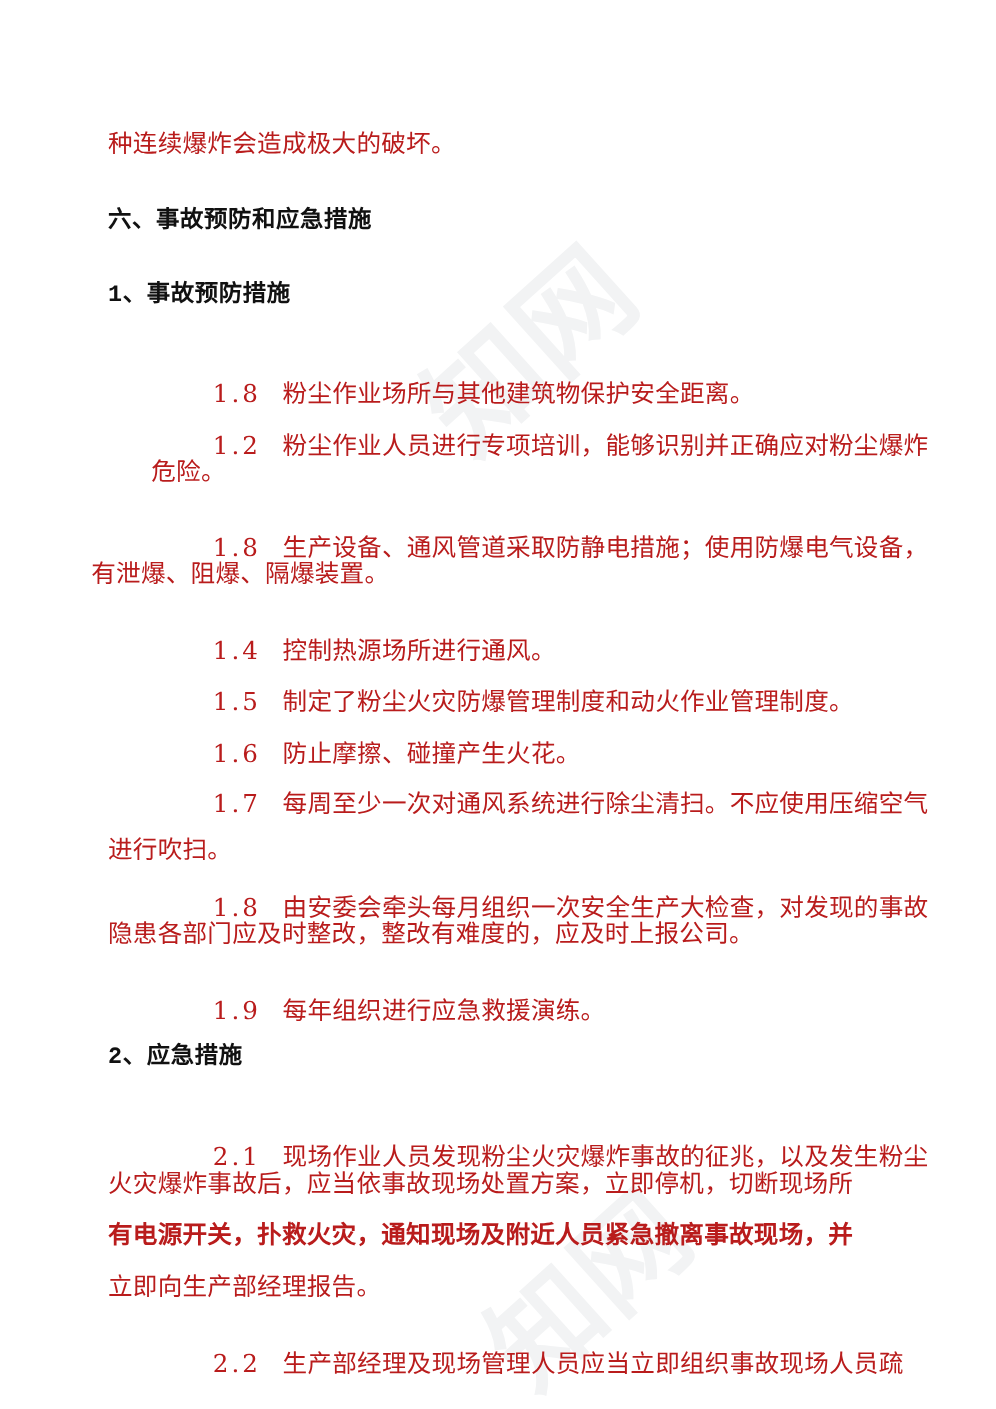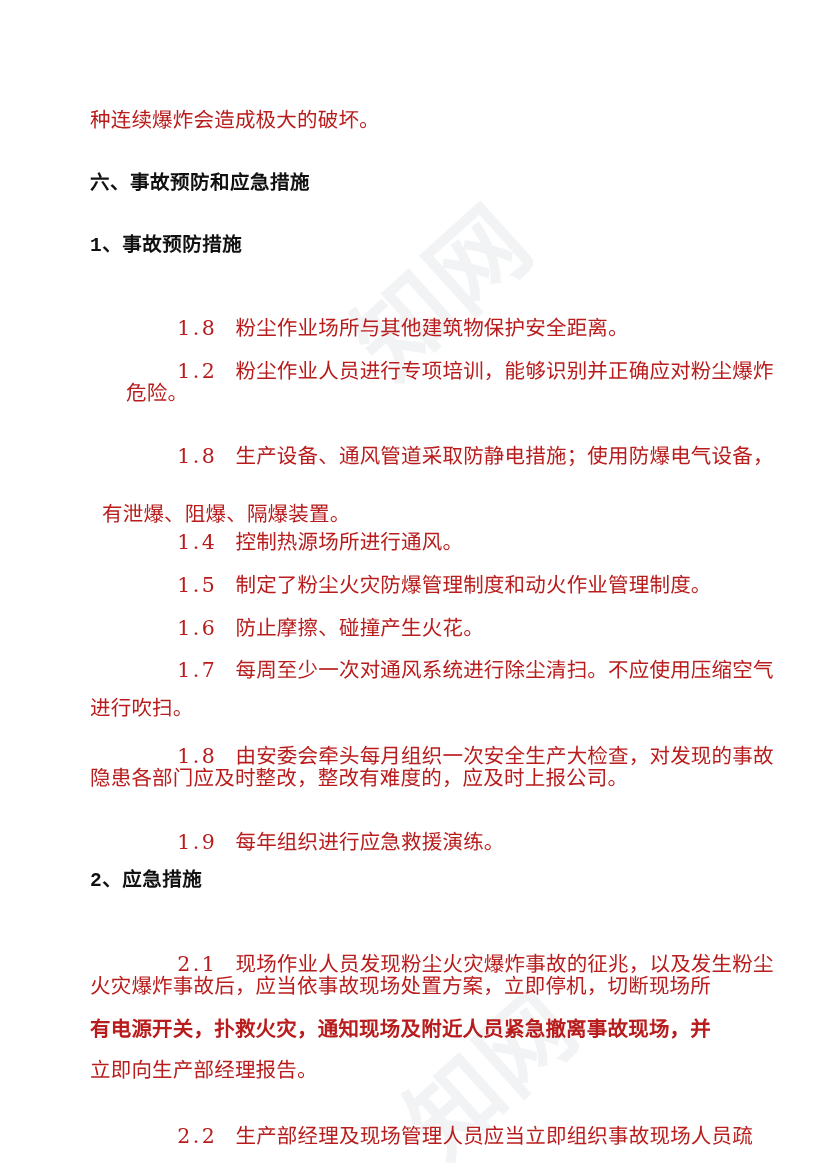--- a/index.html
+++ b/index.html
@@ -112,21 +112,21 @@
     </div>
 
     <div class="line body-text" style="left:137px; top:340px;">
       <span class="num">1.2  </span><span>粉尘作业人员进行专项培训，能够识别并正确应对粉尘爆炸</span>
     </div>
     <div class="line body-text" style="left:90px; top:383px;margin-left:36px;">危险。</div>
 
     <div class="line body-text" style="left:137px; top:425px;">
       <span class="num">1.8  </span><span>生产设备、通风管道采取防静电措施；使用防爆电气设备，</span>
     </div>
-    <div class="line body-text" style="left:102px; top:468px;margin-top:36px;">有泄爆、阻爆、隔爆装置。</div>
+    <div class="line body-text" style="left:76px; top:468px;">有泄爆、阻爆、隔爆装置。</div>
 
     <div class="line body-text" style="left:137px; top:511px;">
       <span class="num">1.4  </span><span>控制热源场所进行通风。</span>
     </div>
 
     <div class="line body-text" style="left:137px; top:554px;">
       <span class="num">1.5  </span><span>制定了粉尘火灾防爆管理制度和动火作业管理制度。</span>
     </div>
 
     <div class="line body-text" style="left:137px; top:597px;">
@@ -147,20 +147,20 @@
       <span class="num">1.9  </span><span>每年组织进行应急救援演练。</span>
     </div>
 
     <div class="line heading" style="left:90px; top:872px;">2、应急措施</div>
 
     <div class="line body-text" style="left:137px; top:933px;">
       <span class="num">2.1  </span><span>现场作业人员发现粉尘火灾爆炸事故的征兆，以及发生粉尘</span>
     </div>
     <div class="line body-text" style="left:90px; top:976px;">火灾爆炸事故后，应当依事故现场处置方案，立即停机，切断现场所</div>
     <div class="line body-text" style="left:90px; top:1019px;font-weight:bold;">有电源开关，扑救火灾，通知现场及附近人员紧急撤离事故现场，并</div>
-    <div class="line body-text" style="left:90px; top:1062px;font-family:Liberation Mono, monospace;">立即向生产部经理报告。</div>
+    <div class="line body-text" style="left:90px; top:1062px;">立即向生产部经理报告。</div>
 
     <div class="line body-text" style="left:137px; top:1105px;">
       <span class="num">2.2  </span><span>生产部经理及现场管理人员应当立即组织事故现场人员疏</span>
     </div>
 
   </div>
 </div>
 
 </body></html>

